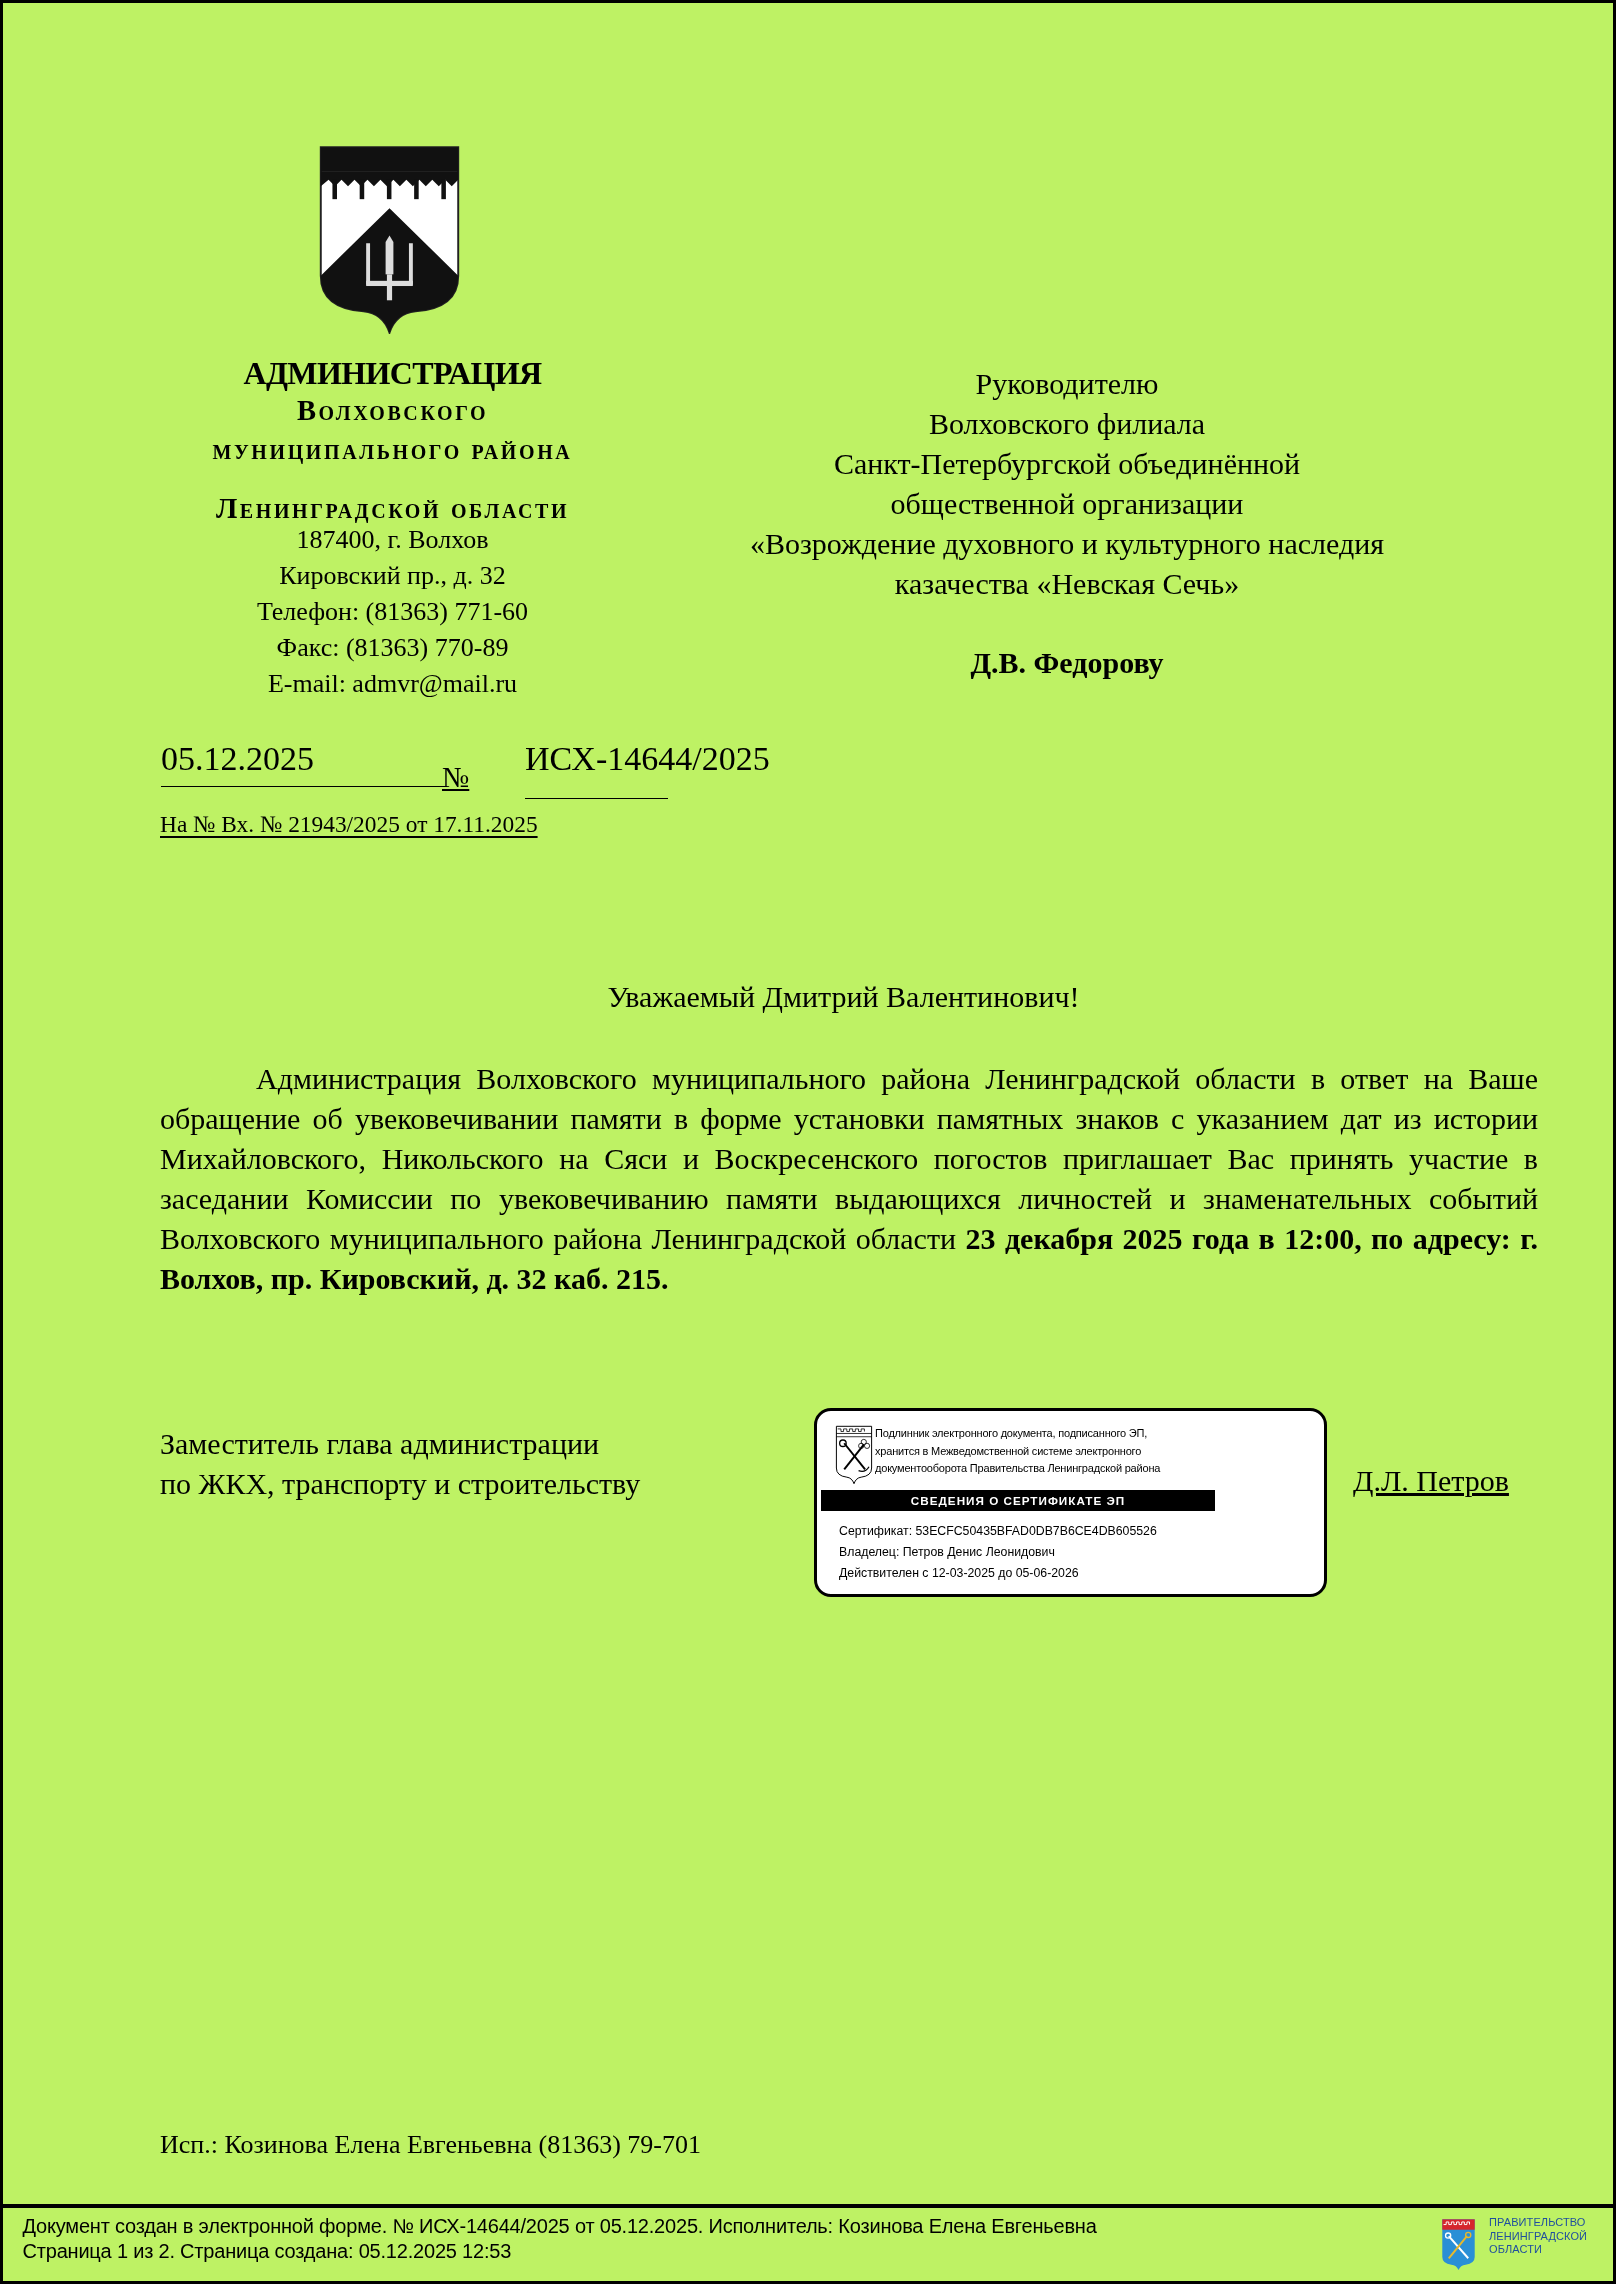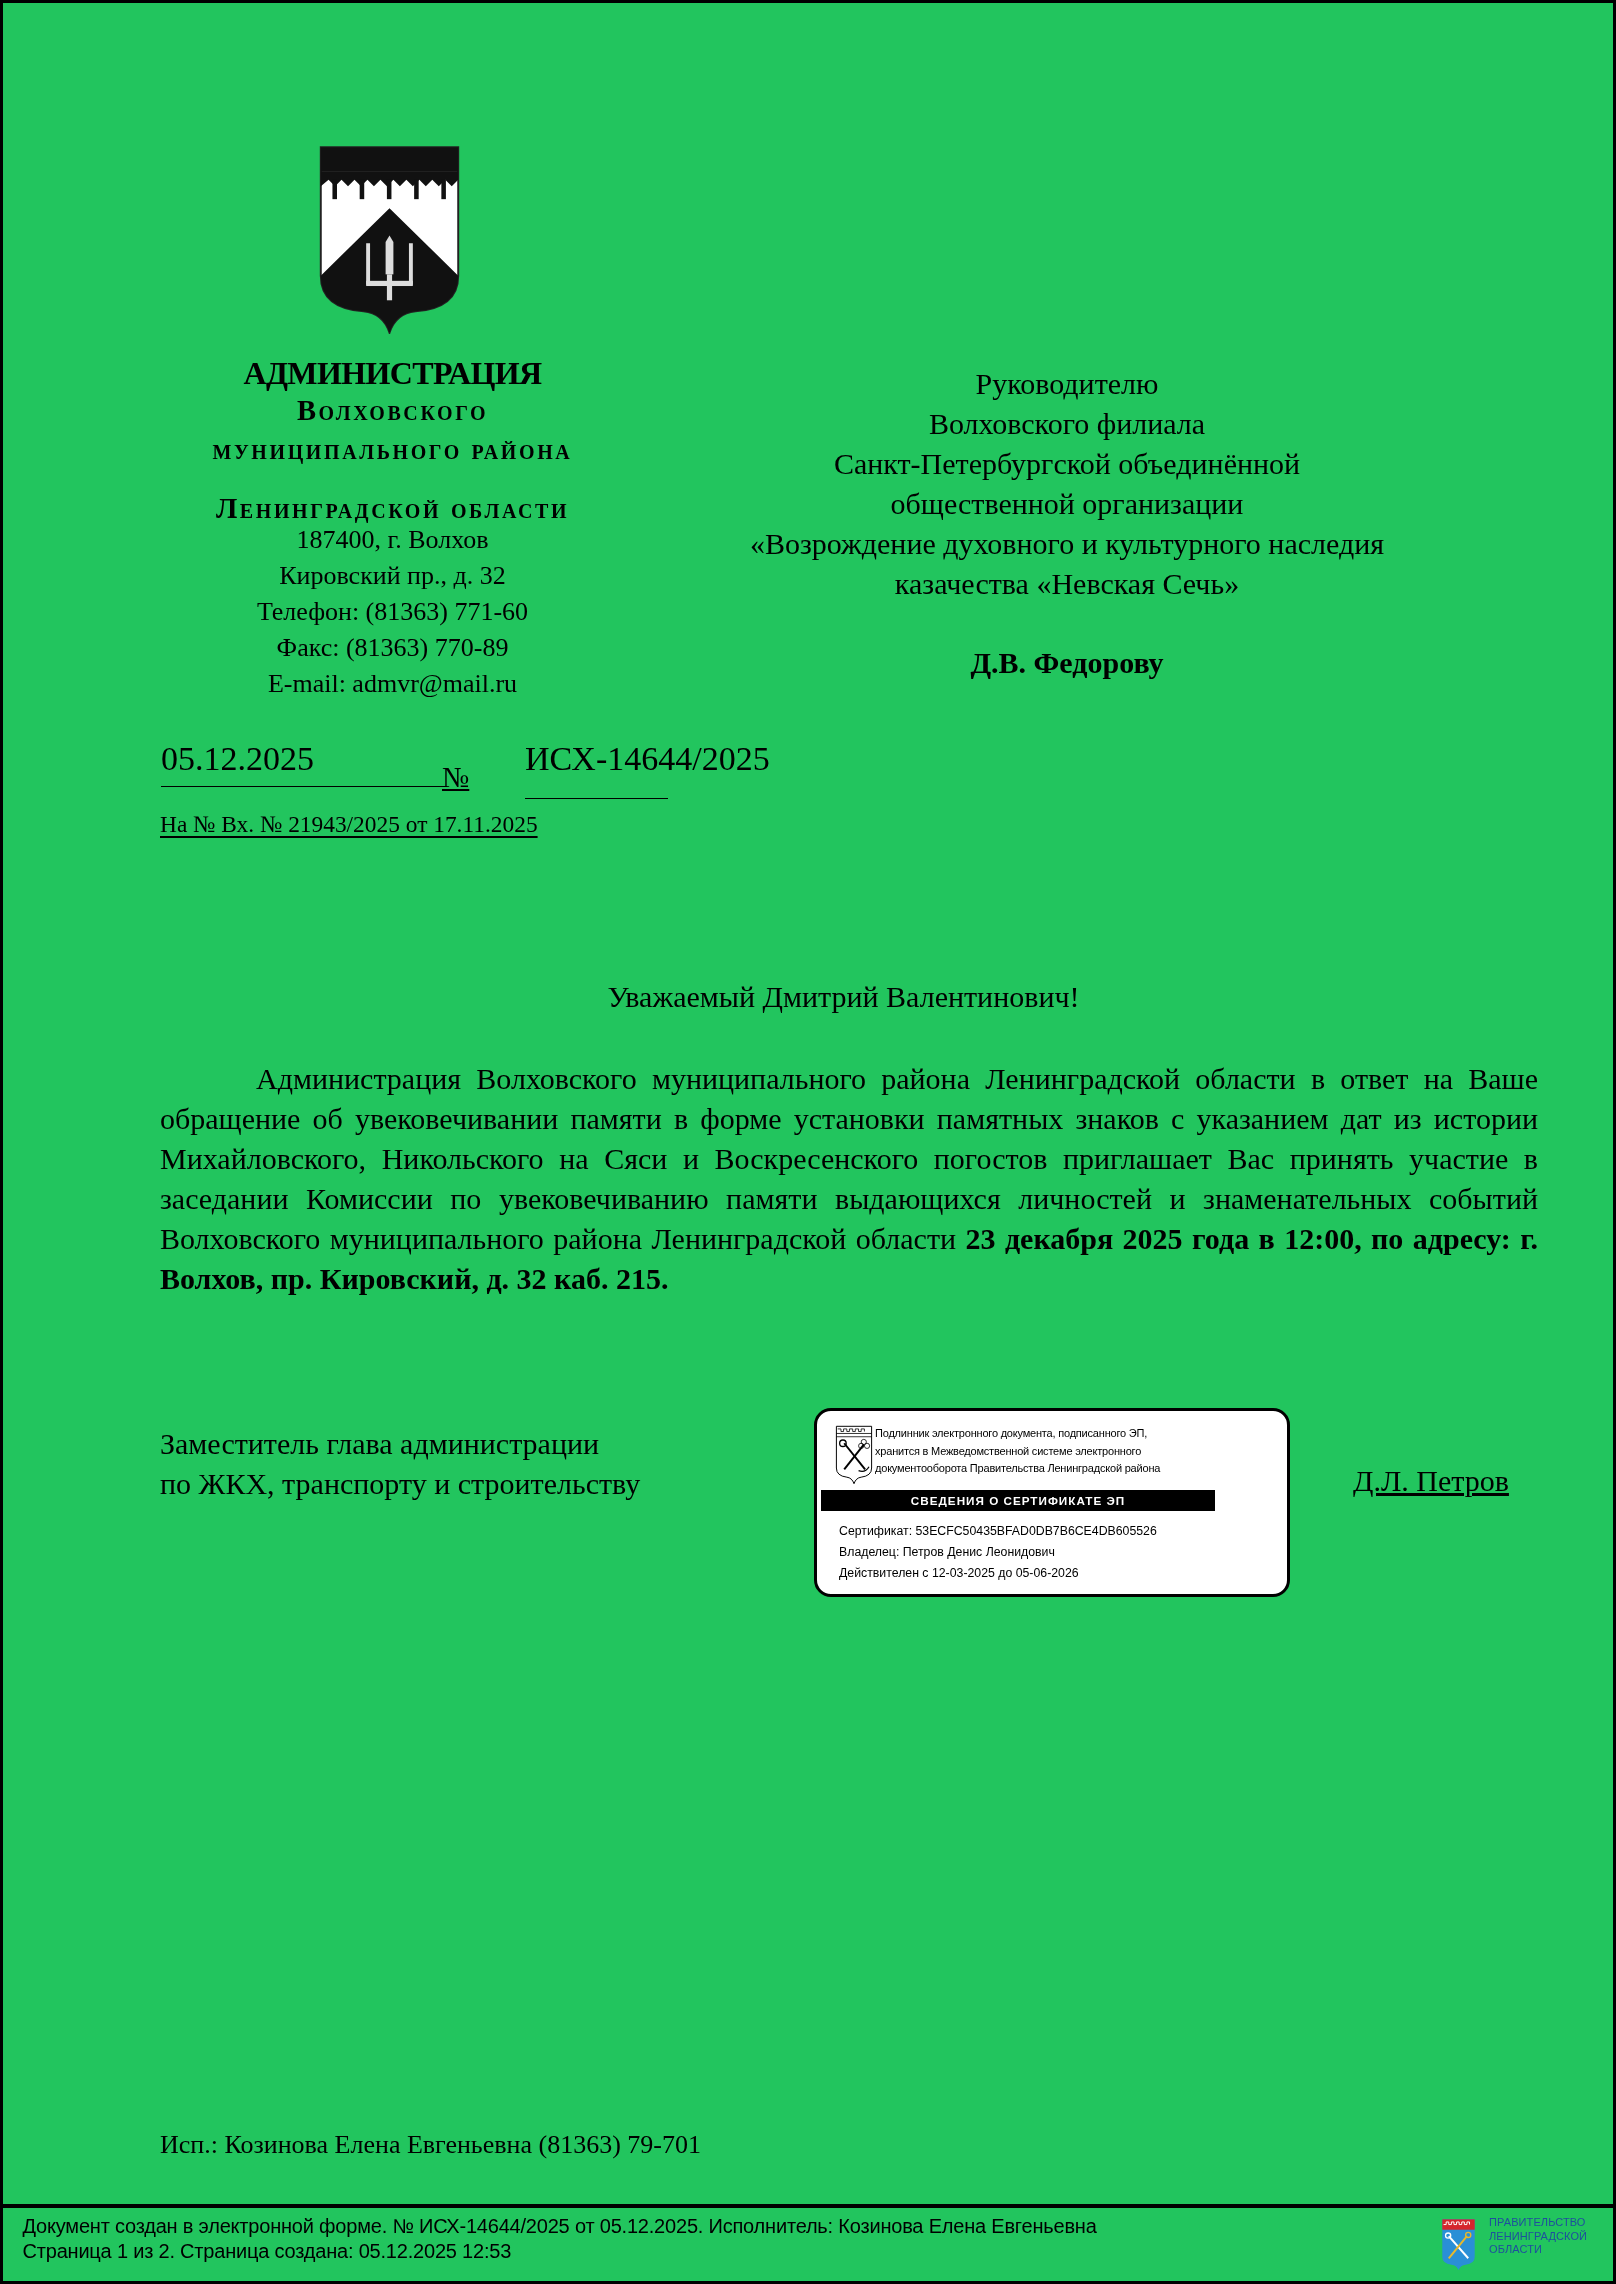--- a/index.html
+++ b/index.html
@@ -1,17 +1,17 @@
 <!DOCTYPE html>
 <html style="font-size:10.4px"><head>
 <meta charset="utf-8">
 <style>
   html, body { margin:0; padding:0; background:#ffffff; }
   body { width:1616px; height:2284px; position:relative; overflow:hidden; }
-  .page { position:absolute; left:0; top:0; width:1616px; height:2284px; box-sizing:border-box; border:3.9px solid #000; background:#22c55e; }
+  .page { position:absolute; left:0; top:0; width:1616px; height:2284px; box-sizing:border-box; border:3.9px solid #000; background:#bef264; }
   .serif { font-family:"Liberation Serif", "DejaVu Serif", serif; color:#000; }
   .sans { font-family:"Liberation Sans", "DejaVu Sans", sans-serif; color:#000; }
   .abs { position:absolute; }
 
   
   .crest { position:absolute; left:315px; top:143px; width:143px; height:188px; }
   .org { position:absolute; left:117px; width:545px; text-align:center; }
   .org-title { top:352px; font-size:32px; font-weight:bold; letter-spacing:-0.6px; }
   .org-line { font-size:28.6px; font-weight:bold; font-variant:small-caps; letter-spacing:2.6px; }
   .org-l1 { top:392px; }
@@ -35,21 +35,21 @@
   
   .salutation { left:143px; width:1395px; top:977px; text-align:center; font-size:30px; font-weight:normal; }
   .body-text { left:157px; width:1378px; top:1056px; font-size:30px; line-height:40px; text-align:justify; text-indent:96px; }
   .body-text b { font-weight:bold; }
 
   
   .sign-title { left:157px; top:1421px; font-size:30px; line-height:40px; }
   .sign-name { left:1350px; top:1461px; font-size:30px;text-decoration:underline; }
 
   
-  .stamp { left:811px; top:1405px; width:476px; height:189px; border:3.2px solid #000; border-radius:17px; box-sizing:border-box; background:#fff; }
+  .stamp { left:811px; top:1405px; width:513px; height:189px; border:3.2px solid #000; border-radius:17px; box-sizing:border-box; background:#fff; }
   .stamp-crest { left:18px; top:14.3px; width:38px; height:60px; }
   .stamp-text { left:58px; top:14.3px; font-size:11px; line-height:17.5px; letter-spacing:-0.2px; }
   .stamp-bar { left:4px; top:79px; width:394px; height:21px; background:#000; color:#fff; font-size:11.7px; font-weight:bold; text-align:center; line-height:21px; letter-spacing:1px; }
   .stamp-info { left:22px; top:110px; font-size:12.3px; line-height:21px; }
 
   .executor { left:157px; top:2127px; font-size:26px; }
 
   
   .footer-sep { left:0; top:2201px; width:1616px; height:3.9px; background:#000; }
   .footer-text { left:19.5px; top:2211px; font-size:20px; line-height:25px; letter-spacing:-0.2px; }

